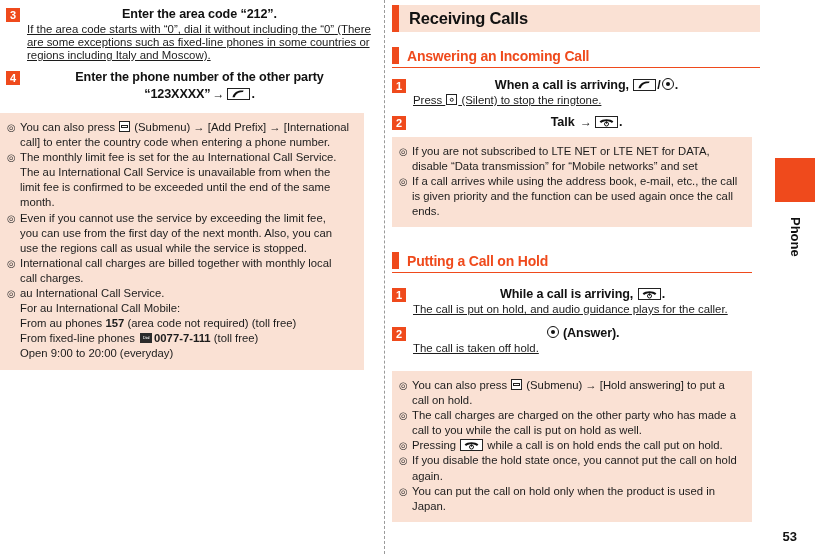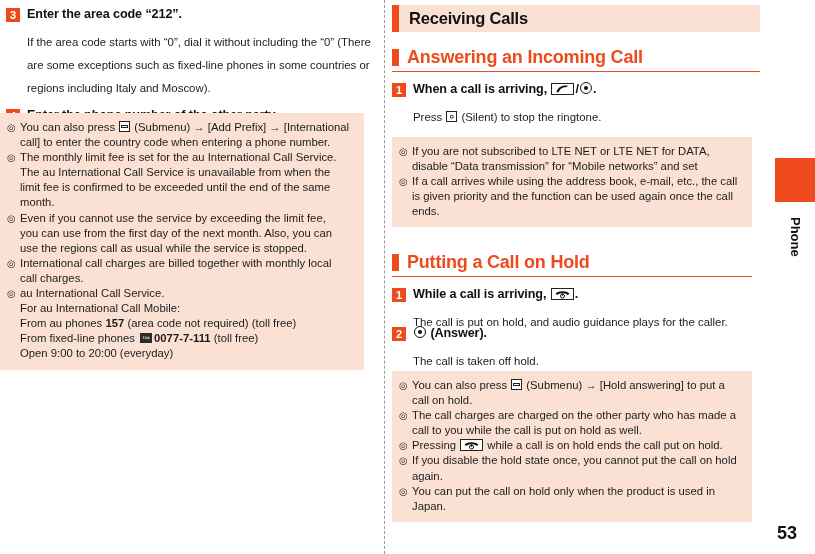--- a/index.html
+++ b/index.html
@@ -32,24 +32,26 @@
     font-size:11px;line-height:14px;
     font-weight:bold;
     text-align:center;
     margin-top:2px;
     margin-right:7px;
   }
   .step-body{flex:1 1 auto;}
   .step-title{
     font-size:12.6px;font-weight:bold;line-height:16px;color:#111;
     letter-spacing:-0.1px;
+    text-align:center;
   }
   .step-sub{
-    font-size:11.4px;line-height:23px;color:#1c1c1c;
-    margin-top:9px;
+    font-size:11.4px;line-height:13px;color:#1c1c1c;
+    margin-top:1px;
+    text-decoration:underline;
   }
 
   
   .note{
     background:#fae1d4;
     padding:7px 9px 8px 7px;
     box-sizing:border-box;
   }
   .note ul{list-style:none;margin:0;padding:0;}
   .note li{
@@ -81,21 +83,21 @@
     padding-left:10px;letter-spacing:-0.2px;
   }
   .h2{
     position:relative;
     border-bottom:1.6px solid #ef4a1c;
     padding-bottom:3px;
     display:flex;align-items:center;
   }
   .h2 .tick{width:7px;height:17px;background:#ef4a1c;flex:0 0 auto;}
   .h2 .h2text{
-    font-size:18px;font-weight:bold;color:#ef4a1c;
+    font-size:14px;font-weight:bold;color:#ef4a1c;
     padding-left:8px;letter-spacing:-0.2px;
   }
 
   
   .keybox{
     display:inline-block;
     border:1.3px solid #222;
     width:23px;height:12px;
     vertical-align:-2px;
     position:relative;
@@ -137,21 +139,21 @@
   .thumbtab .lbl{
     width:40px;height:70px;
     display:flex;align-items:center;justify-content:center;
     font-size:13px;font-weight:bold;color:#111;
     writing-mode:vertical-rl;
     letter-spacing:0px;
   }
 
   .pagenum{
     position:absolute;right:18px;bottom:10px;
-    font-size:18px;font-weight:bold;color:#111;
+    font-size:13px;font-weight:bold;color:#111;
   }
 </style>
 </head>
 <body>
 
 <div class="page">
 
   <div class="col-left">
 
     <div class="step" style="margin-top:6px;margin-left:6px;">

